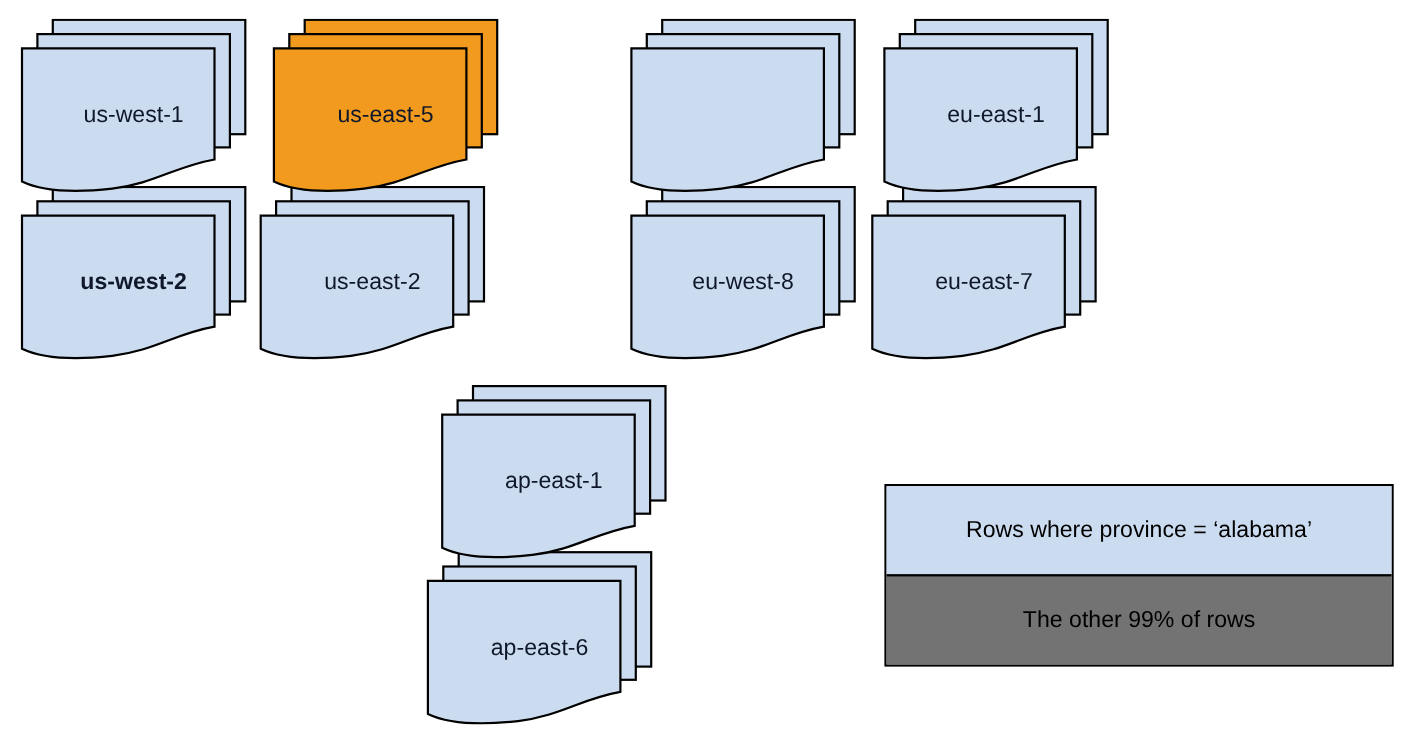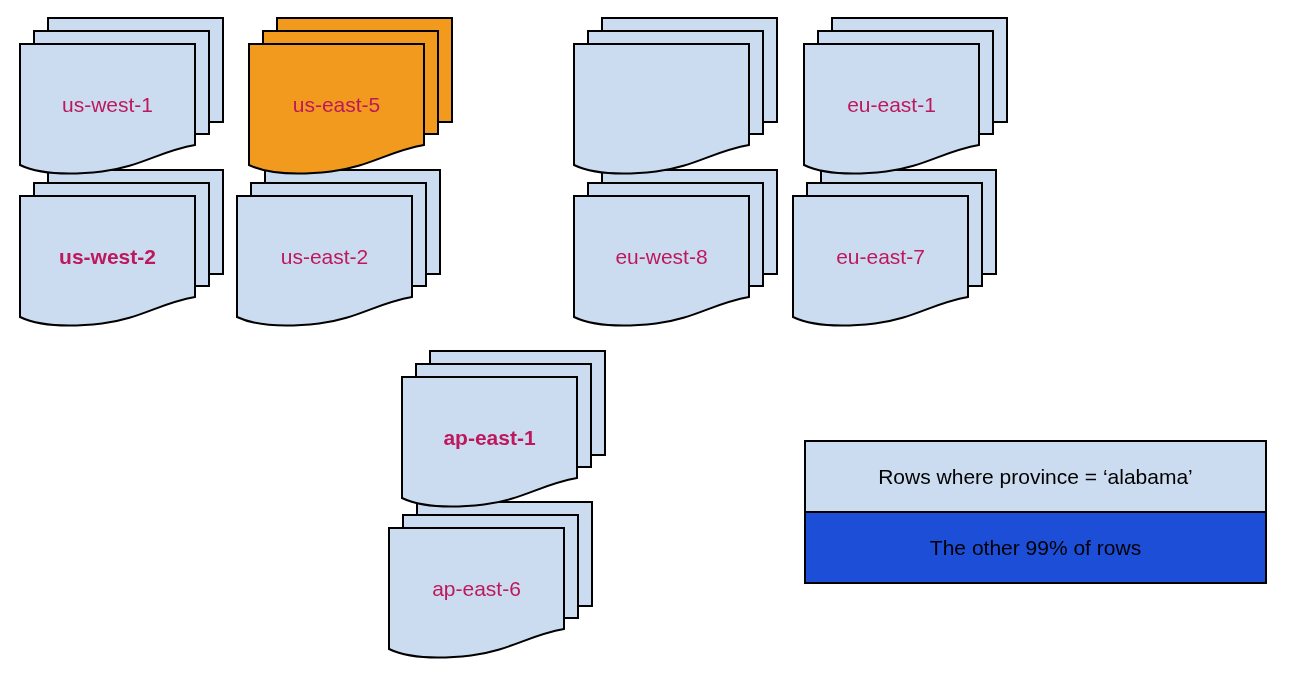--- a/index.html
+++ b/index.html
@@ -23,41 +23,41 @@
   .stack.z-front { z-index: 10; }
   .stack.z-back  { z-index: 5; }
   .stack svg { display: block; }
   .stack svg .page {
     stroke: #000000;
     stroke-width: 2;
     stroke-linejoin: miter;
   }
   .stack-label {
     position: absolute;
-    left: 2px;
+    left: 16px;
     top: 76px;
     width: 175px;
     height: 24px;
     line-height: 24px;
     text-align: center;
     font-size: 21px;
-    color: #be185d;
+    color: #0f172a;
     white-space: nowrap;
     pointer-events: none;
   }
   .legend {
     position: absolute;
     left: 804px;
     top: 440px;
     width: 459px;
     border: 2px solid #000000;
     z-index: 20;
   }
   .legend-row {
-    height: 69px;
+    height: 80px;
     display: flex;
     align-items: center;
     justify-content: center;
     font-size: 21px;
     color: #000000;
   }
   .legend-row + .legend-row {
     border-top: 2px solid #000000;
   }
 </style>
@@ -130,21 +130,21 @@
 
   <div class="stack z-back" style="left:791px; top:169px;">
     <svg width="208" height="160" viewBox="0 0 208 160">
       <rect class="page" x="30" y="1" width="175" height="104" fill="#ccdcf0"></rect>
       <rect class="page" x="16" y="14" width="175" height="103" fill="#ccdcf0"></rect>
       <path class="page" transform="translate(2,27)" d="M0 0 H175 V101 C140 107 120 123 82 127.5 C55 130.5 22 131.5 0 121 Z" fill="#ccdcf0"></path>
     </svg>
     <div class="stack-label">eu-east-7</div>
   </div>
 
-  <div class="stack z-front" style="left:400px; top:350px;font-weight:bold;">
+  <div class="stack z-front" style="left:400px; top:350px;">
     <svg width="208" height="160" viewBox="0 0 208 160">
       <rect class="page" x="30" y="1" width="175" height="104" fill="#ccdcf0"></rect>
       <rect class="page" x="16" y="14" width="175" height="103" fill="#ccdcf0"></rect>
       <path class="page" transform="translate(2,27)" d="M0 0 H175 V101 C140 107 120 123 82 127.5 C55 130.5 22 131.5 0 121 Z" fill="#ccdcf0"></path>
     </svg>
     <div class="stack-label">ap-east-1</div>
   </div>
 
   <div class="stack z-back" style="left:387px; top:501px;">
     <svg width="208" height="160" viewBox="0 0 208 160">
@@ -152,18 +152,18 @@
       <rect class="page" x="16" y="14" width="175" height="103" fill="#ccdcf0"></rect>
       <path class="page" transform="translate(2,27)" d="M0 0 H175 V101 C140 107 120 123 82 127.5 C55 130.5 22 131.5 0 121 Z" fill="#ccdcf0"></path>
     </svg>
     <div class="stack-label">ap-east-6</div>
   </div>
 
   <div class="legend">
     <div class="legend-row" style="background-color: rgb(204, 220, 240);">
       <span>Rows where province = ‘alabama’</span>
     </div>
-    <div class="legend-row" style="background-color: #1d4ed8;">
+    <div class="legend-row" style="background-color: #737373;">
       <span>The other 99% of rows</span>
     </div>
   </div>
 
 </div>
 
 </body></html>

